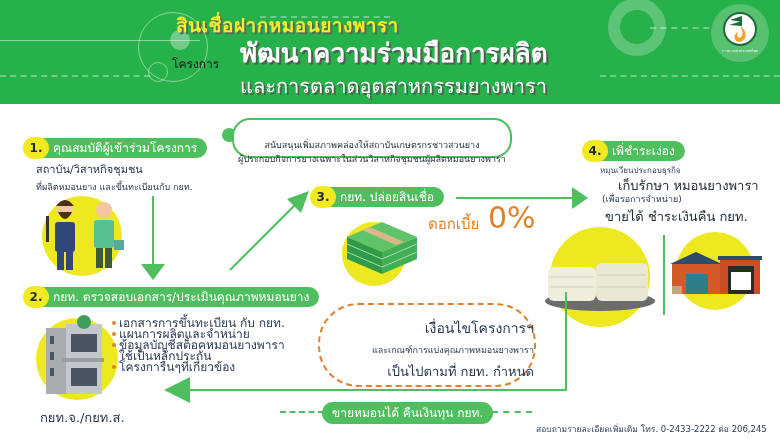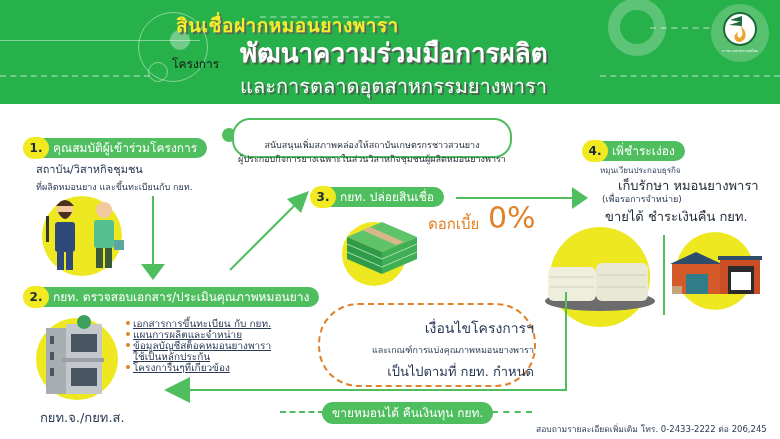--- a/index.html
+++ b/index.html
@@ -35,21 +35,21 @@
   .arrow-h { position: absolute; height: 2px; background: #4fbe5e; }
   .tri-down { position: absolute; width: 0; height: 0; border-left: 12px solid transparent; border-right: 12px solid transparent; border-top: 16px solid #4fbe5e; }
   .tri-right { position: absolute; width: 0; height: 0; border-top: 11px solid transparent; border-bottom: 11px solid transparent; border-left: 16px solid #4fbe5e; }
   .tri-left { position: absolute; width: 0; height: 0; border-top: 13px solid transparent; border-bottom: 13px solid transparent; border-right: 26px solid #4fbe5e; }
 
   .support-box { position: absolute; left: 232px; top: 118px; width: 280px; height: 40px; border: 2px solid #4fbe5e; border-radius: 18px; background: #fff; text-align: center; font-size: 9px; line-height: 14px; padding-top: 18px; color: #1f2a36; }
   .support-dot { position: absolute; left: 222px; top: 128px; width: 14px; height: 14px; border-radius: 50%; background: #4fbe5e; }
 
   .cond-box { position: absolute; left: 318px; top: 303px; width: 218px; height: 84px; border: 2px dashed #e0822a; border-radius: 40px; text-align: right; }
 
-  .bullets { position: absolute; left: 126px; top: 318px; font-size: 10px; line-height: 11px; color: #2a3a55; text-decoration: underline; }
+  .bullets { position: absolute; left: 112px; top: 318px; font-size: 12px; line-height: 11px; color: #2a3a55; }
   .bullets li { list-style: none; position: relative; padding-left: 7px; }
   .bullets li .dot { position: absolute; left: 0; top: 3px; width: 4px; height: 4px; border-radius: 50%; background: #e0822a; }
 
   .bottom-pill { position: absolute; left: 322px; top: 402px; height: 22px; border-radius: 11px; background: #4fbe5e; color: #fff; font-size: 12px; line-height: 22px; padding: 0 10px; white-space: nowrap; }
 </style>
 </head>
 <body>
 
 <div class="header">
   <div class="deco-line" style="left:0;top:40px;width:200px;"></div>

